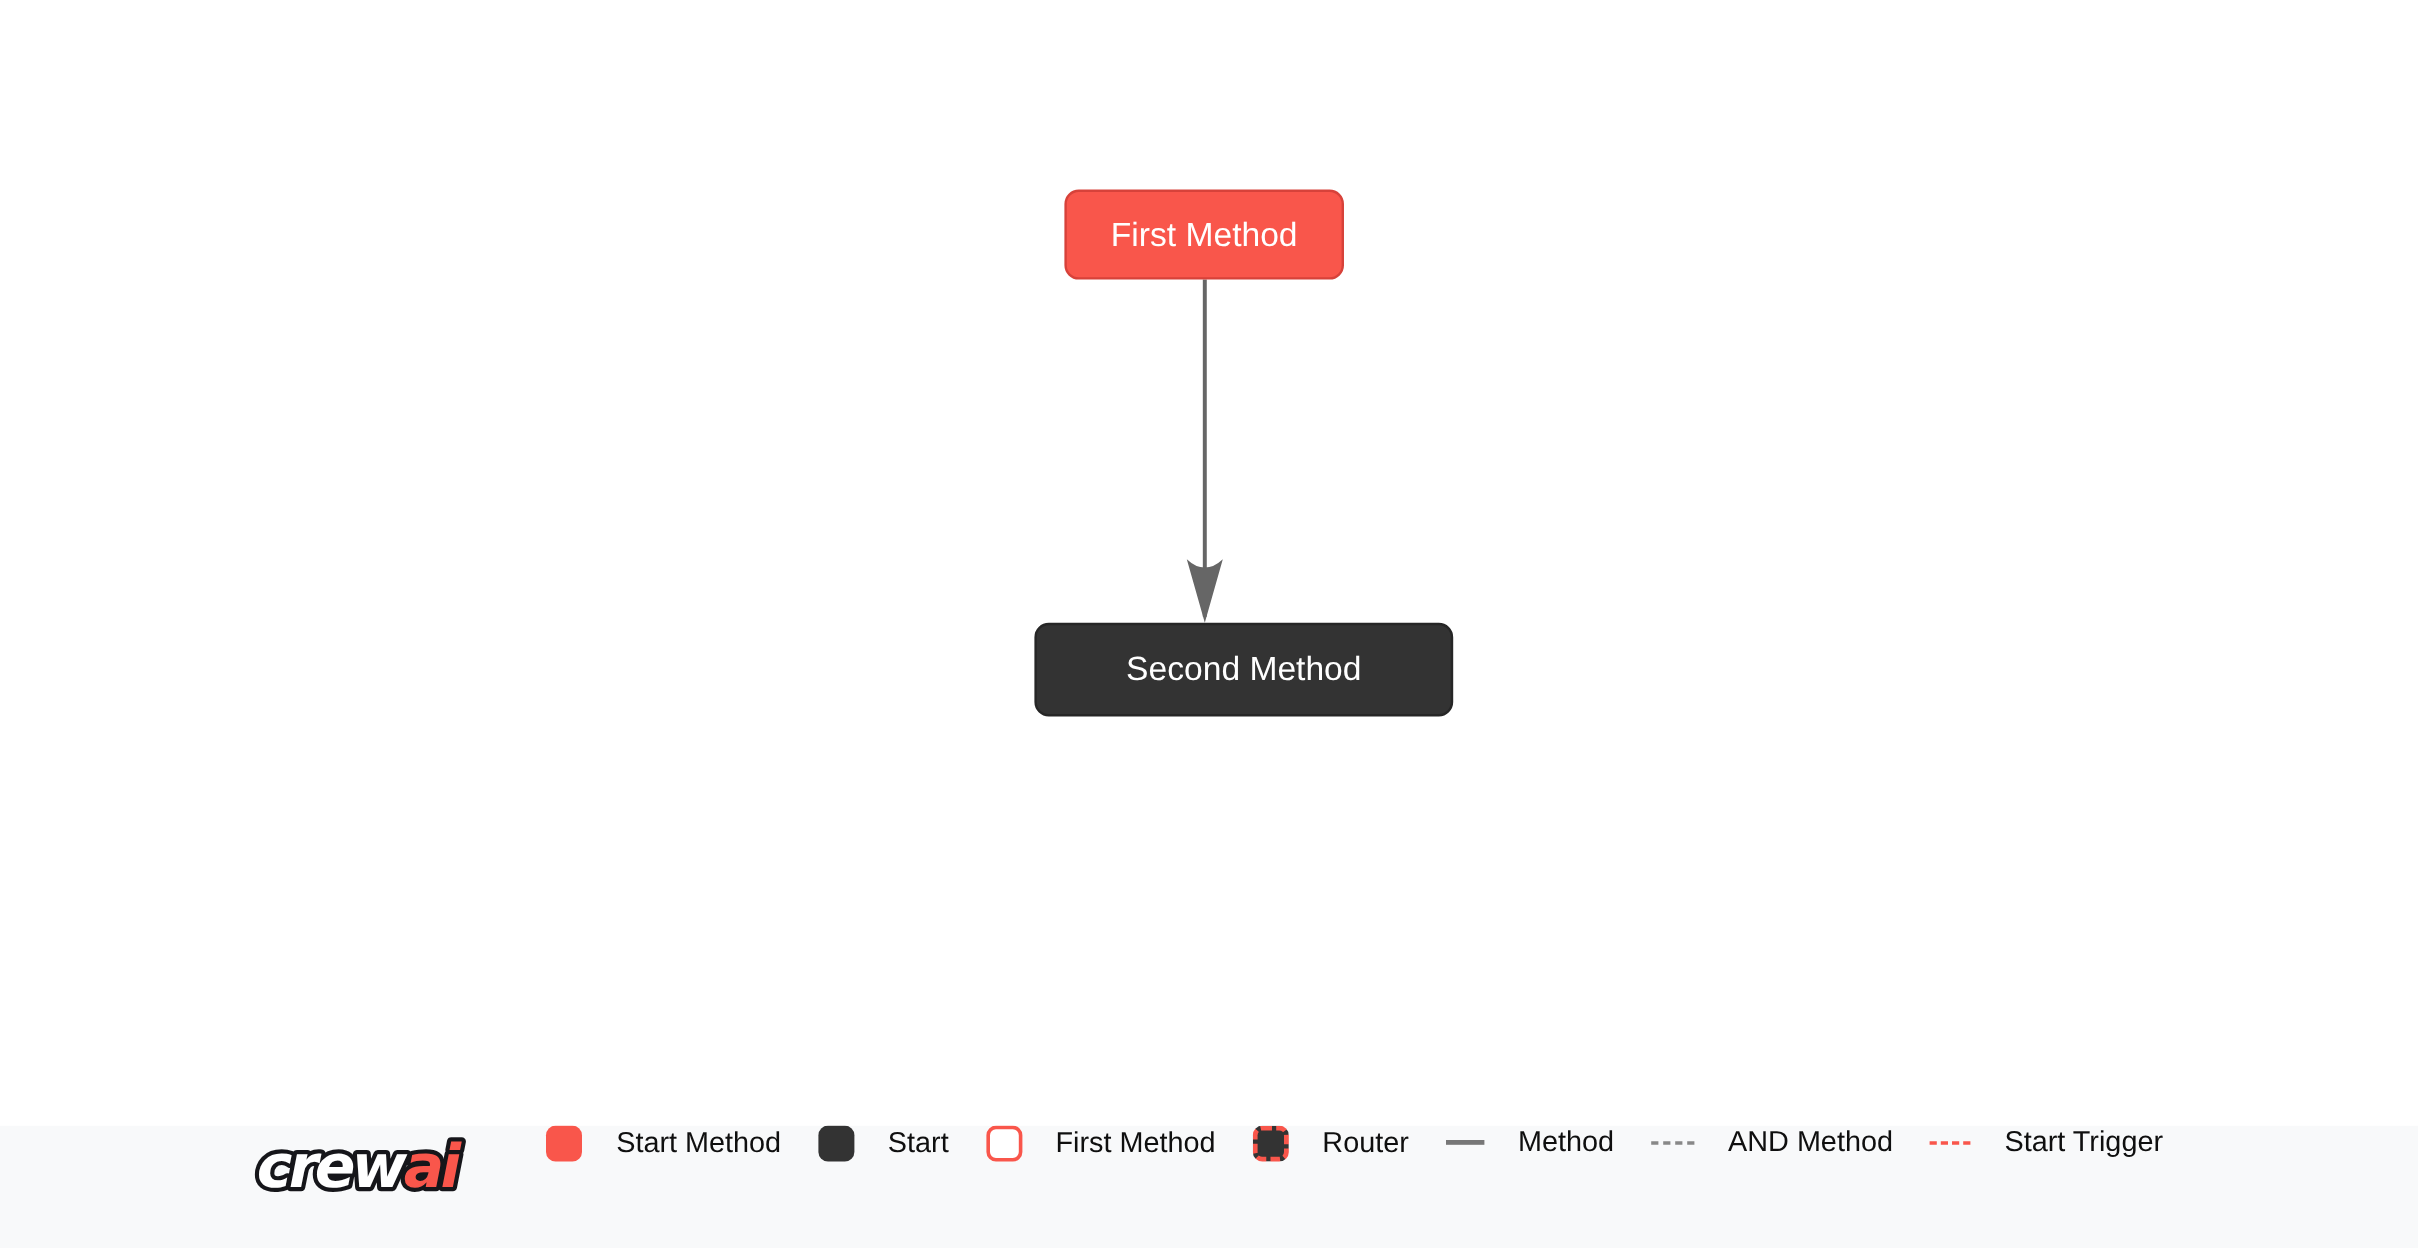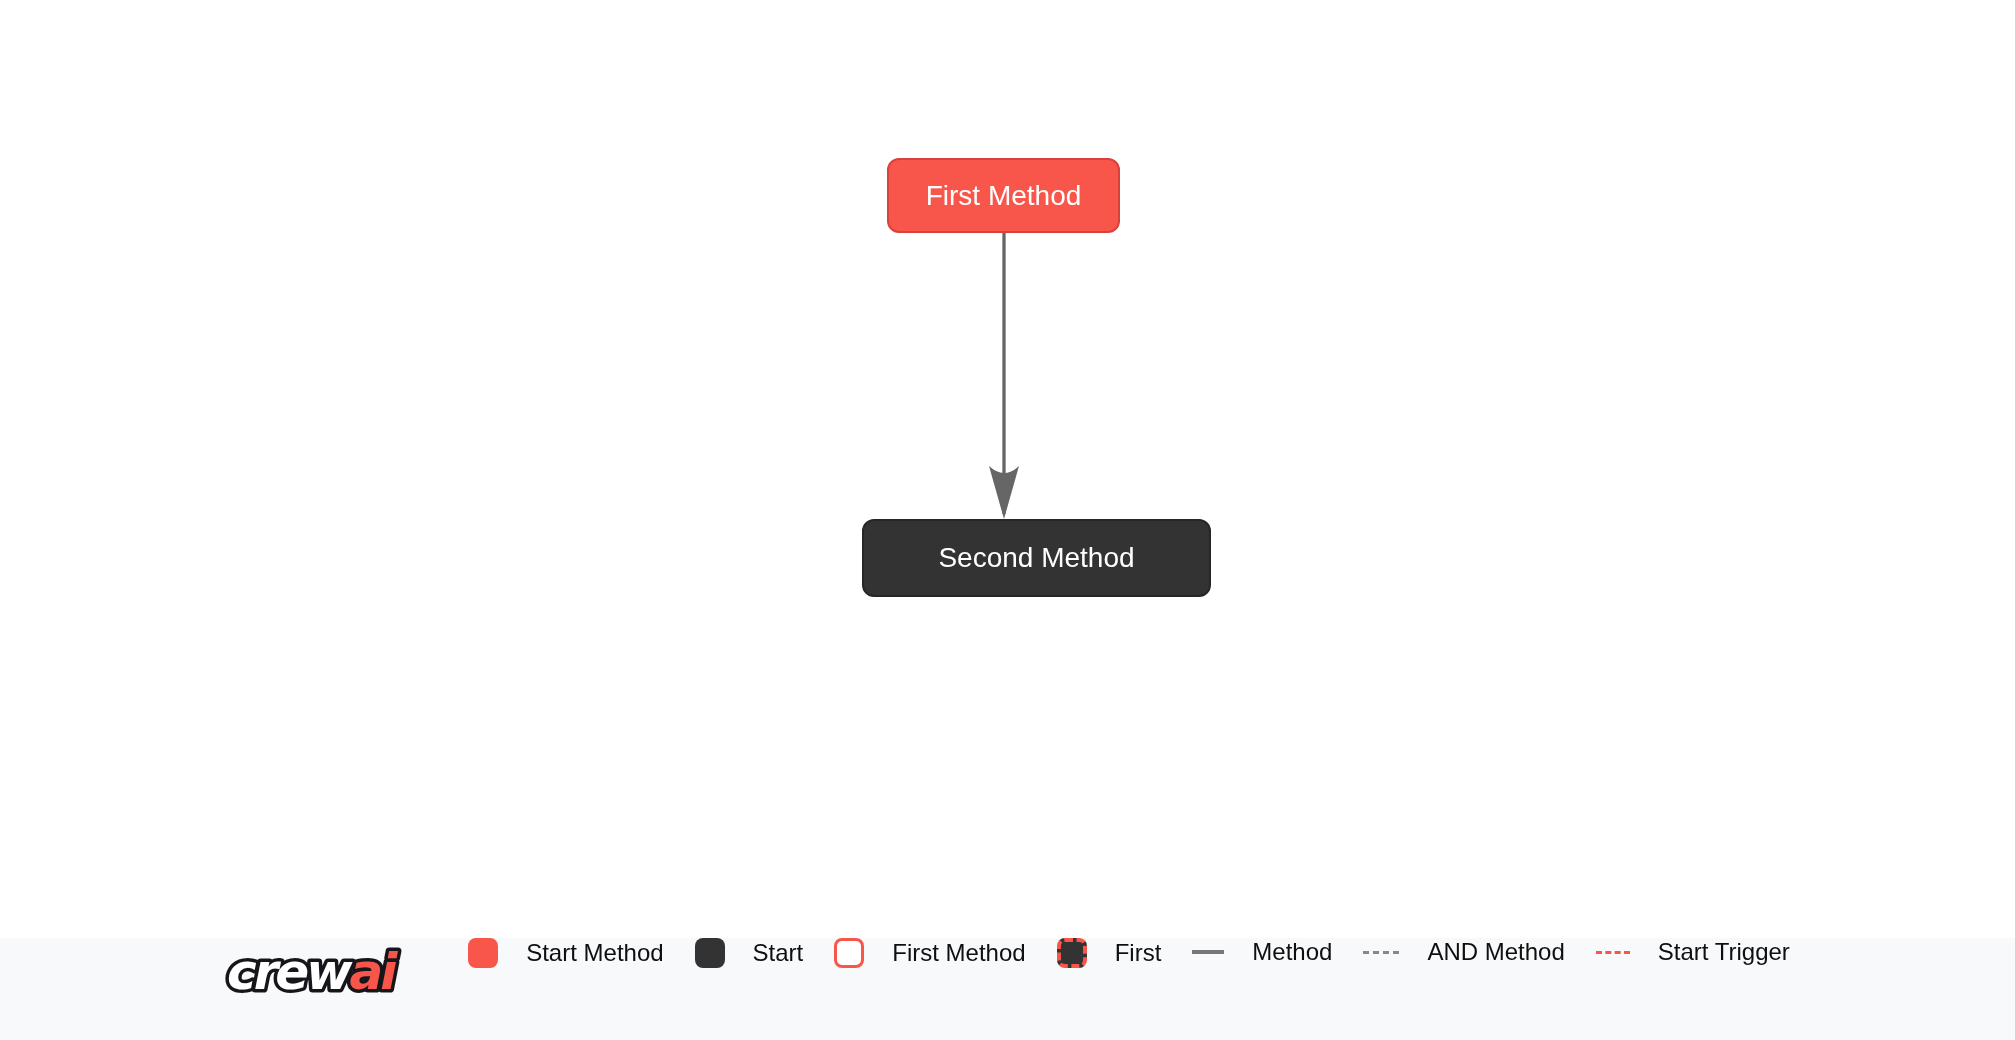--- a/index.html
+++ b/index.html
@@ -124,21 +124,21 @@
       <span>Start</span>
     </div>
 
     <div class="legend-item">
       <span class="swatch swatch-crew"></span>
       <span>First Method</span>
     </div>
 
     <div class="legend-item">
       <span class="swatch swatch-router"></span>
-      <span>First</span>
+      <span>Router</span>
     </div>
 
     <div class="legend-item">
       <span class="line-swatch line-trigger"></span>
       <span>Method</span>
     </div>
 
     <div class="legend-item">
       <span class="line-swatch line-and-trigger"></span>
       <span>AND Method</span>

